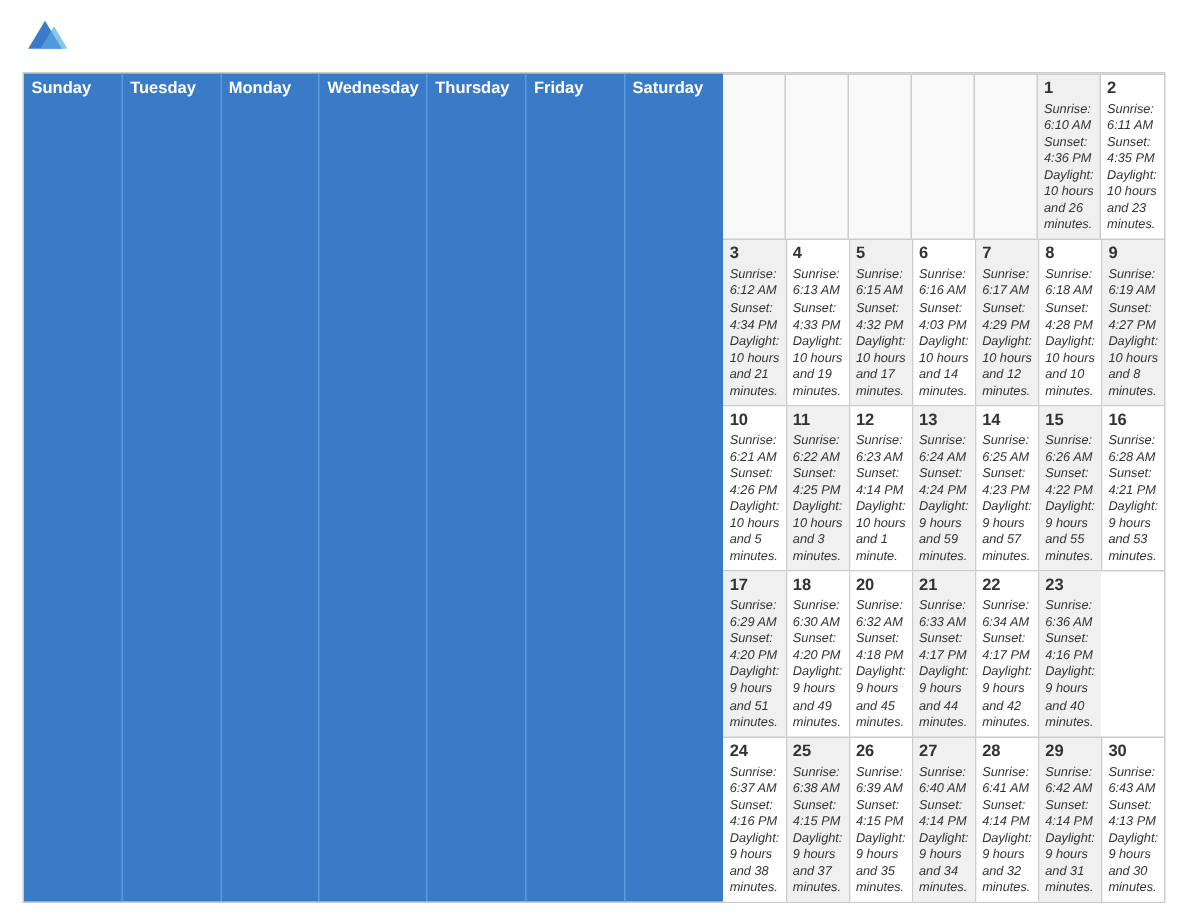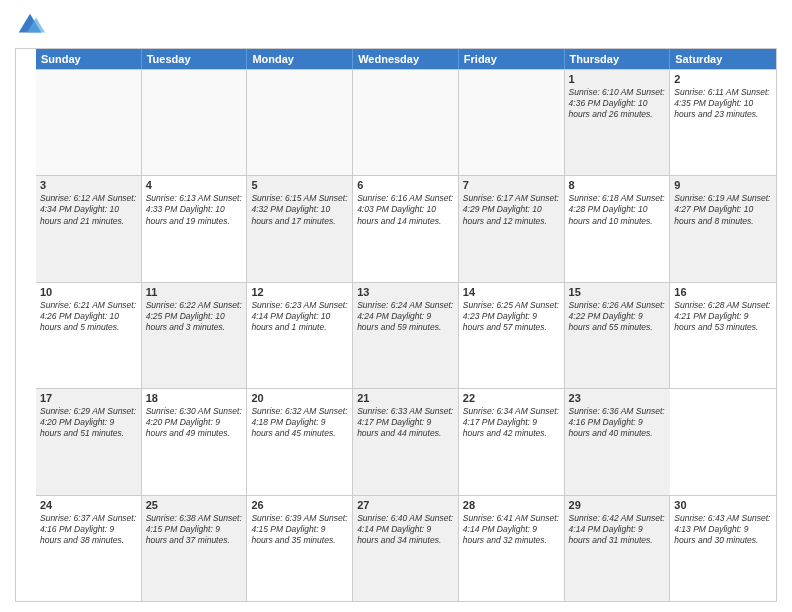--- a/index.html
+++ b/index.html
@@ -49,23 +49,22 @@
       font-weight: bold;
       color: #333;
     }
     .location {
       font-size: 13px;
       color: #555;
     }
     .calendar {
       flex: 1;
       display: flex;
-      flex-direction: column;
+      flex-direction: row;
       border: 1px solid #ccc;
-      padding-left: 20px;
     }
     .cal-header {
       display: grid;
       grid-template-columns: repeat(7, 1fr);
       background: #3a7bc8;
     }
     .cal-header-cell {
       color: #fff;
       font-weight: bold;
       font-size: 11px;
@@ -130,22 +129,22 @@
       <div class="location"></div>
     </div>
   </div>
 
   <div class="calendar">
     <div class="cal-header">
       <div class="cal-header-cell">Sunday</div>
       <div class="cal-header-cell">Tuesday</div>
       <div class="cal-header-cell">Monday</div>
       <div class="cal-header-cell">Wednesday</div>
+      <div class="cal-header-cell">Thursday</div>
       <div class="cal-header-cell">Friday</div>
-      <div class="cal-header-cell">Thursday</div>
       <div class="cal-header-cell">Saturday</div>
     </div>
     <div class="cal-body" id="cal-body">
     <div class="cal-row">
           <div class="cal-cell empty"></div>
           <div class="cal-cell empty"></div>
           <div class="cal-cell empty"></div>
           <div class="cal-cell empty"></div>
           <div class="cal-cell empty"></div>
           <div class="cal-cell shaded">

